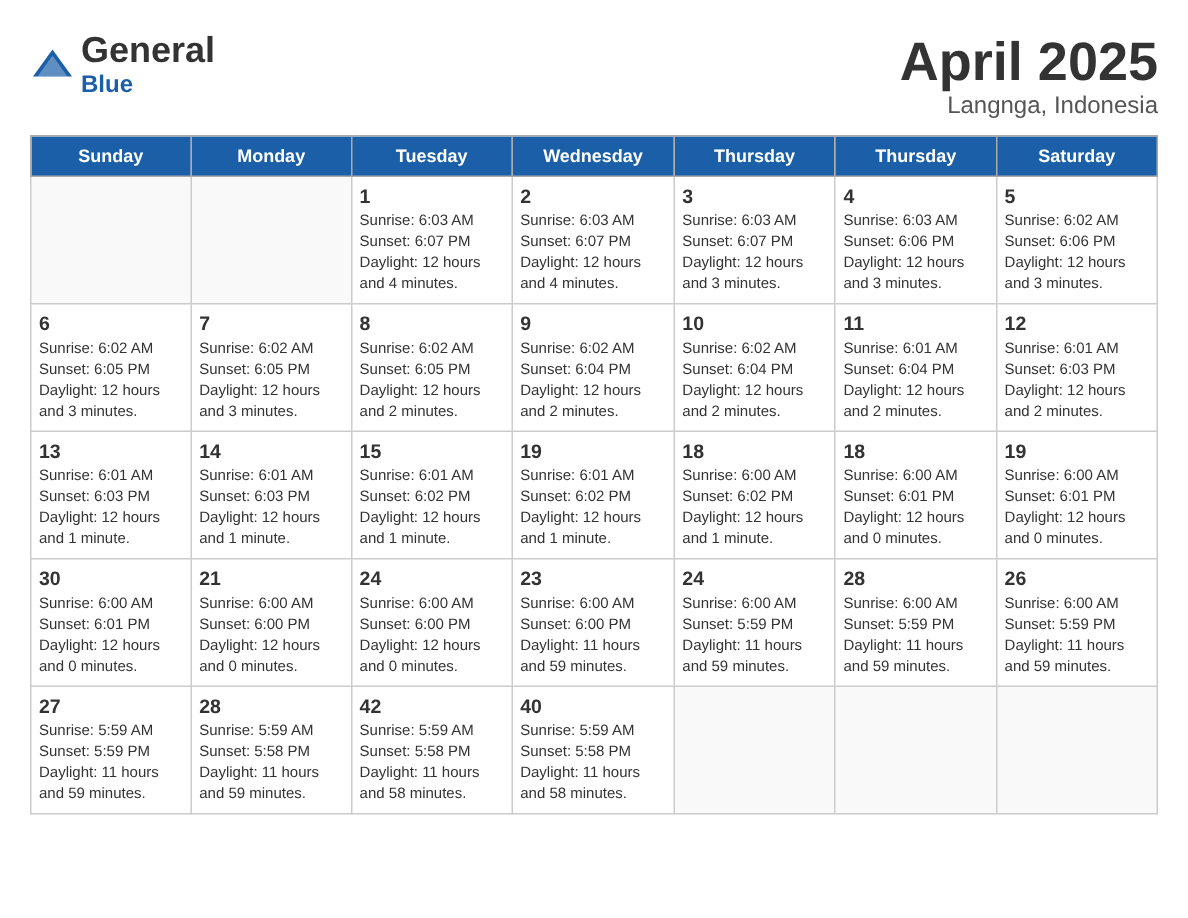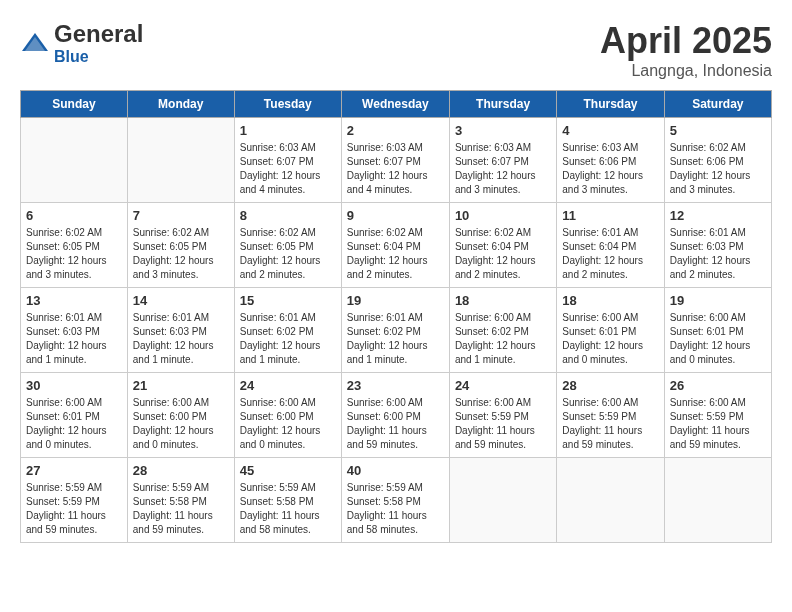--- a/index.html
+++ b/index.html
@@ -308,21 +308,21 @@
 and 59 minutes.</div>
         </td>
         <td>
           <span class="day-number">28</span>
           <div class="day-info" style="white-space: pre-line;">Sunrise: 5:59 AM
 Sunset: 5:58 PM
 Daylight: 11 hours
 and 59 minutes.</div>
         </td>
         <td>
-          <span class="day-number">45</span>
+          <span class="day-number">42</span>
           <div class="day-info" style="white-space: pre-line;">Sunrise: 5:59 AM
 Sunset: 5:58 PM
 Daylight: 11 hours
 and 58 minutes.</div>
         </td>
         <td>
           <span class="day-number">40</span>
           <div class="day-info" style="white-space: pre-line;">Sunrise: 5:59 AM
 Sunset: 5:58 PM
 Daylight: 11 hours

